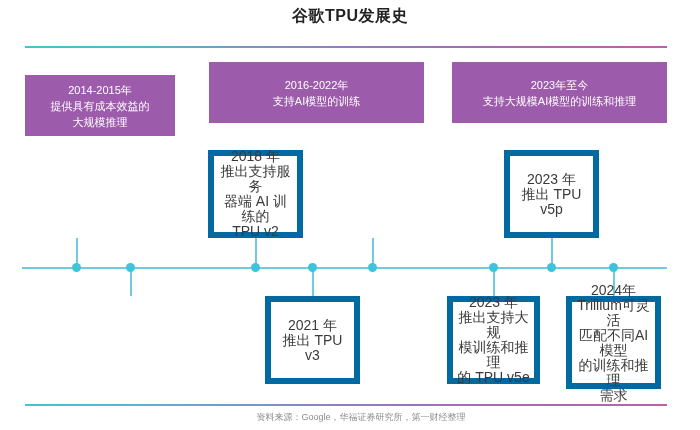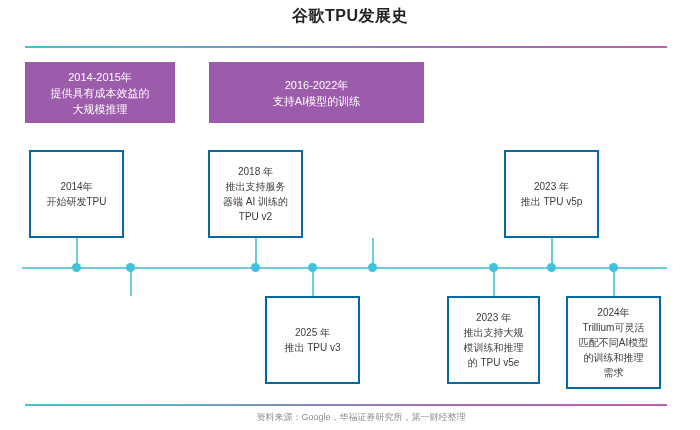--- a/index.html
+++ b/index.html
@@ -37,21 +37,21 @@
     background:#9d5bab;
     display:flex;align-items:center;justify-content:center;
     text-align:center;
     color:#ffffff;
     font-size:11px;
     line-height:16px;
     box-sizing:border-box;
     padding:0 6px;
   }
   .phase .ptxt{white-space:pre-line;}
-  .phase-0{left:25px;width:150px;}
+  .phase-0{left:25px;width:150px;margin-top:13px;}
   .phase-1{left:209px;width:215px;justify-content:center;}
   .phase-2{left:452px;width:215px;}
 
   
   .axis{
     position:absolute;left:22px;top:267px;width:645px;height:1.5px;
     background:#6fcbdd;
   }
   .dot{
     position:absolute;width:9px;height:9px;border-radius:50%;
@@ -59,26 +59,26 @@
     top:263px;
     margin-left:-4.5px;
   }
   .stem{
     position:absolute;width:1.5px;background:#6fcbdd;
   }
 
   
   .card{
     position:absolute;
-    border:2px solid #0369a1;
+    border:6px solid #0369a1;
     background:#ffffff;
     box-sizing:border-box;
     display:flex;align-items:center;justify-content:center;
     text-align:center;
-    font-size:10px;
+    font-size:14px;
     line-height:15px;
     color:#3a3a3a;
     padding:4px 4px;
   }
   .card .ctxt{white-space:pre-line;}
 
   
   .source{
     position:absolute;left:0;top:411px;width:700px;
     text-align:center;
@@ -98,46 +98,46 @@
 
   <div class="phase phase-0">
     <span class="ptxt">2014-2015年
 提供具有成本效益的
 大规模推理</span>
   </div>
   <div class="phase phase-1">
     <span class="ptxt">2016-2022年
 支持AI模型的训练</span>
   </div>
+  <div class="phase phase-2">
+    <span class="ptxt">2023年至今
+支持大规模AI模型的训练和推理</span>
+  </div>
 
   <div class="axis"></div>
 
-  <div class="card" style="left:29px;top:150px;width:95px;height:88px;">
-    <span class="ctxt">2014年
-开始研发TPU</span>
-  </div>
   <div class="stem" style="left:76px;top:238px;height:28px;"></div>
   <div class="dot" style="left:76px;"></div>
 
   <div class="stem" style="left:130px;top:268px;height:28px;"></div>
   <div class="dot" style="left:130px;"></div>
 
   <div class="card" style="left:208px;top:150px;width:95px;height:88px;">
     <span class="ctxt">2018 年
 推出支持服务
 器端 AI 训练的
 TPU v2</span>
   </div>
   <div class="stem" style="left:255px;top:238px;height:28px;"></div>
   <div class="dot" style="left:255px;"></div>
 
   <div class="stem" style="left:312px;top:268px;height:28px;"></div>
   <div class="dot" style="left:312px;"></div>
   <div class="card" style="left:265px;top:296px;width:95px;height:88px;">
-    <span class="ctxt">2025 年
+    <span class="ctxt">2021 年
 推出 TPU v3</span>
   </div>
 
   <div class="stem" style="left:372px;top:238px;height:28px;"></div>
   <div class="dot" style="left:372px;"></div>
 
   <div class="stem" style="left:493px;top:268px;height:28px;"></div>
   <div class="dot" style="left:493px;"></div>
   <div class="card" style="left:447px;top:296px;width:93px;height:88px;">
     <span class="ctxt">2023 年

